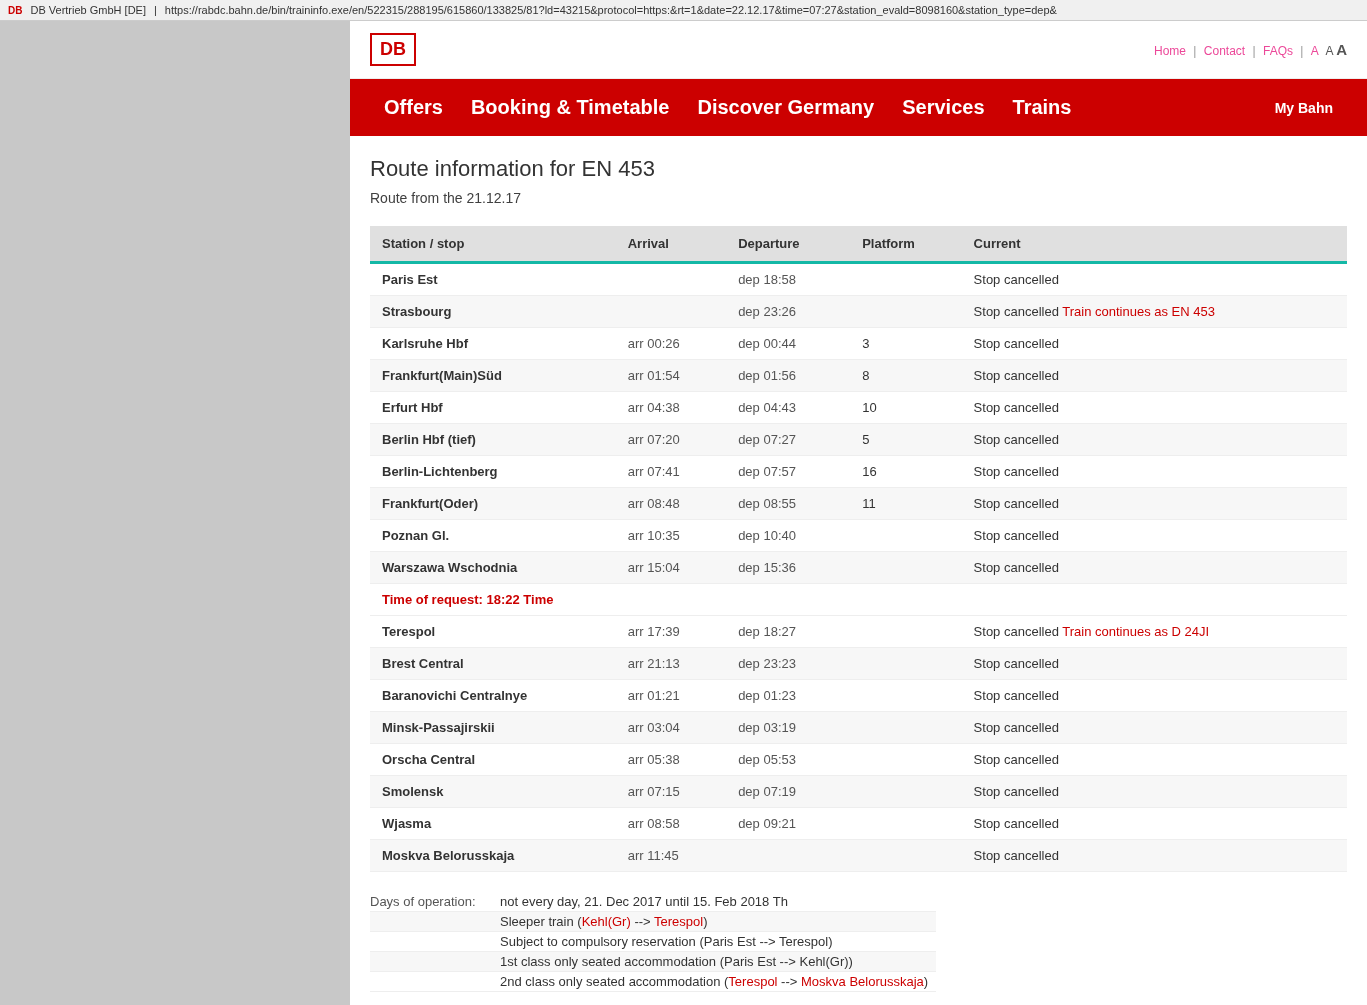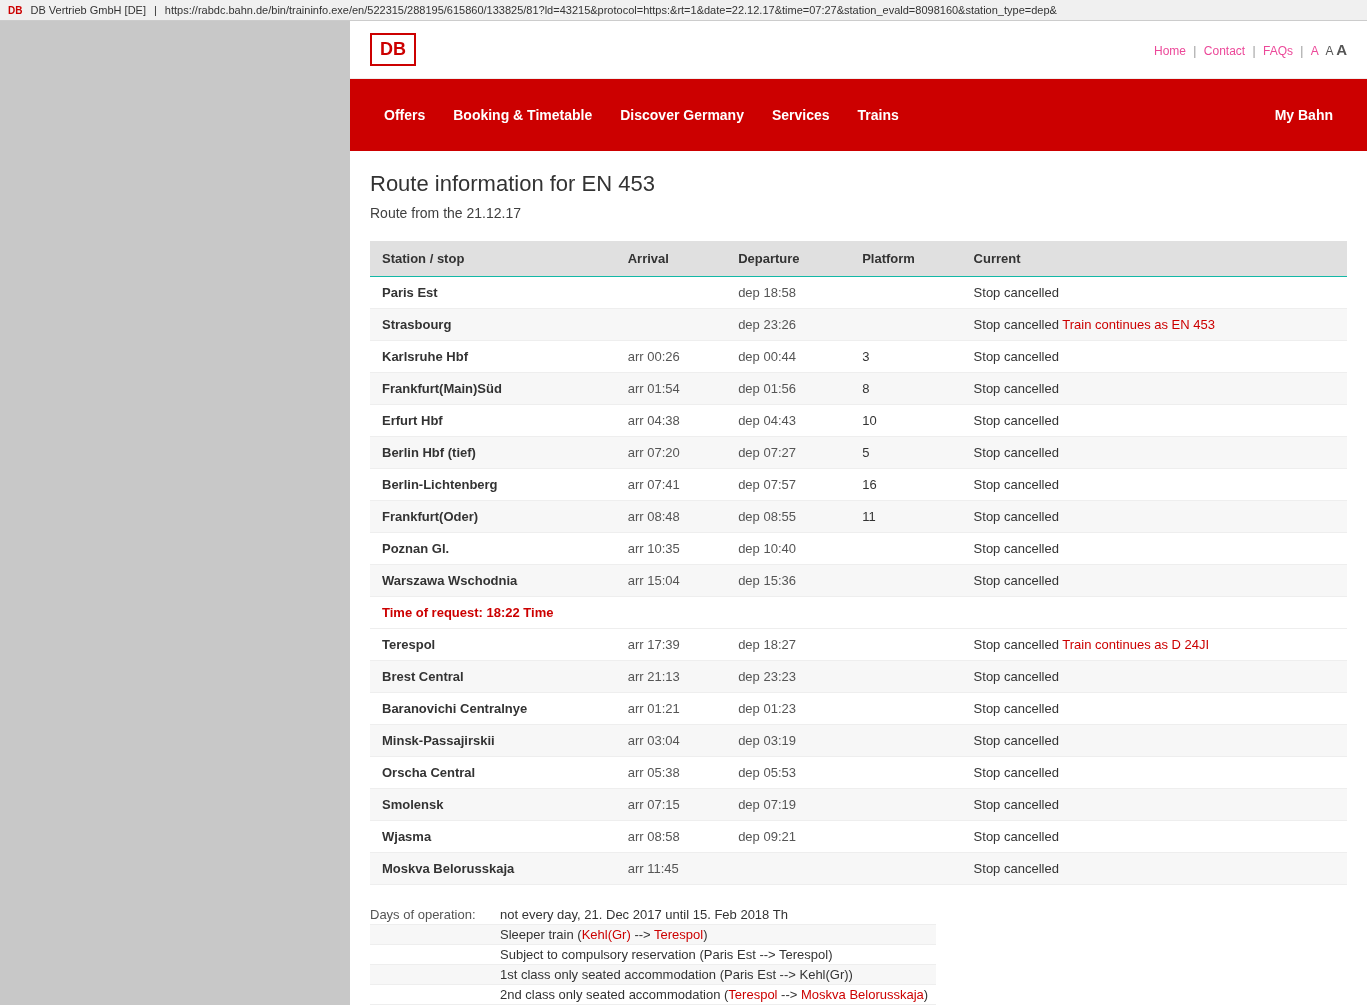--- a/index.html
+++ b/index.html
@@ -69,23 +69,23 @@
       display: flex;
       align-items: center;
       justify-content: space-between;
     }
     .nav-left {
       display: flex;
       align-items: center;
     }
     .nav-item {
       color: #fff;
-      font-size: 14px;
+      font-size: 20px;
       font-weight: bold;
-      padding: 28px 14px;
+      padding: 17px 14px;
       text-decoration: none;
       cursor: pointer;
       display: inline-block;
     }
     .nav-right {
       color: #fff;
       font-size: 14px;
       font-weight: bold;
       padding: 16px 14px;
       cursor: pointer;
@@ -115,21 +115,21 @@
       font-size: 13px;
     }
     thead tr {
       background: #e0e0e0;
     }
     thead th {
       padding: 10px 12px;
       text-align: left;
       font-weight: bold;
       color: #333;
-      border-bottom: 1px solid #14b8a6;
+      border-bottom: 3px solid #14b8a6;
     }
     tbody tr {
       background: #fff;
       border-bottom: 1px solid #eee;
     }
     tbody tr:nth-child(even) {
       background: #f7f7f7;
     }
     tbody td {
       padding: 8px 12px;

